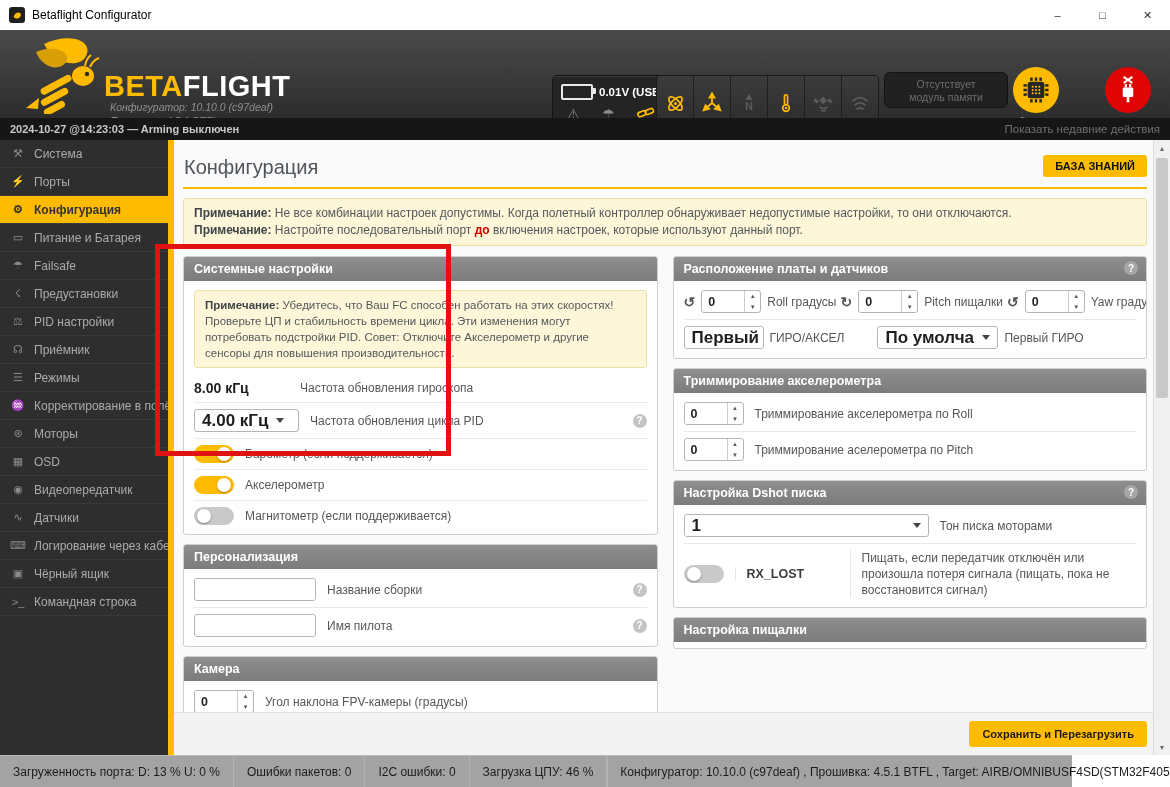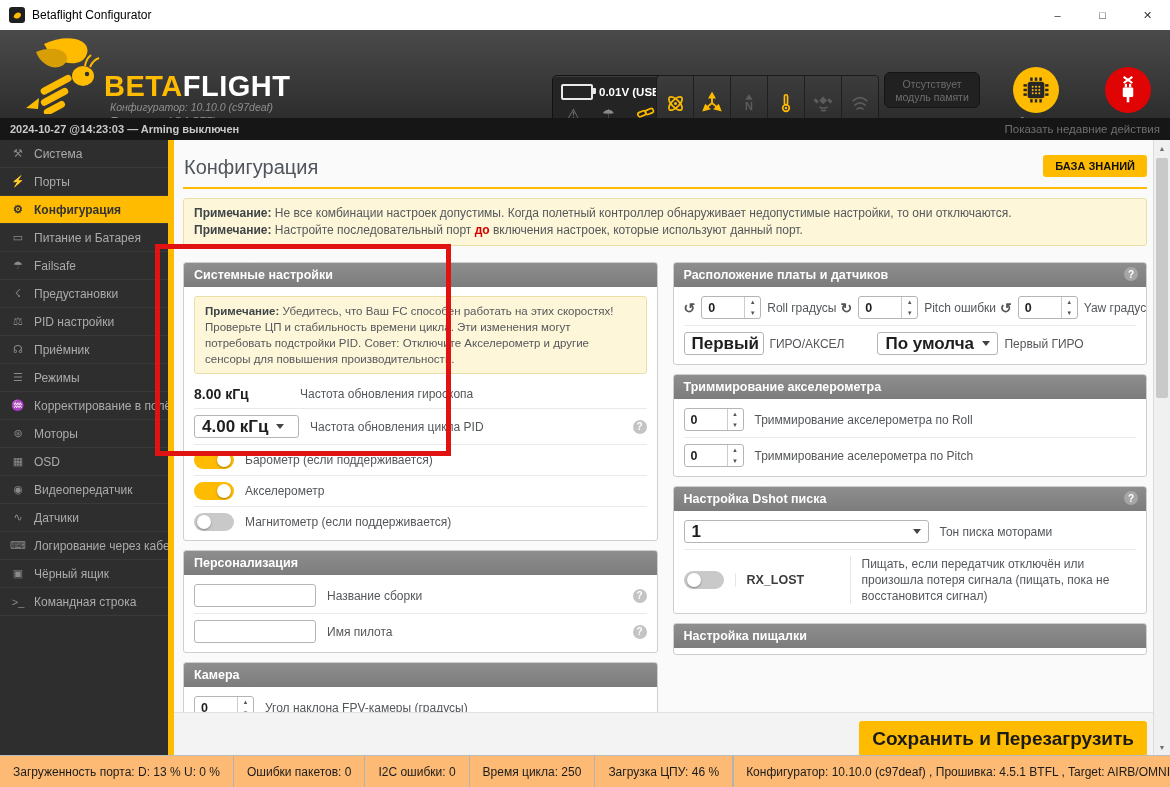--- a/index.html
+++ b/index.html
@@ -24,21 +24,21 @@
   .bat-v{color:#fff;font-size:11.5px;font-weight:bold;white-space:nowrap}
   .bat-icons{display:flex;justify-content:space-between;padding:2px 14px 0}
   .gray-glyph{color:#8a8a8a;font-size:14px;line-height:16px}
   .sensor-bar{position:absolute;left:656px;top:45px;display:flex;height:58px;border:1px solid #1c1c1c;border-radius:4px}
   .sensor{width:36px;border-right:1px solid #1f1f1f;background:linear-gradient(180deg,#3c3c3c,#2a2a2a);display:flex;flex-direction:column;align-items:center;justify-content:flex-end;padding-bottom:4px;overflow:hidden}
   .sensor:last-child{border-right:none;border-radius:0 4px 4px 0}
   .sensor:first-child{border-radius:4px 0 0 4px}
   .sensor .icn{height:32px;display:flex;align-items:center}
   .sensor .lbl{font-size:9.5px;color:#656565;white-space:nowrap}
   .sensor.active .lbl{color:#ffbb00}
-  .memory-btn{position:absolute;left:884px;top:42px;width:96px;height:36px;background:#212121;border:1px solid #141414;border-radius:6px;color:#6d6d6d;font-size:10.5px;text-align:center;line-height:13px;padding-top:5px;box-sizing:border-box}
+  .memory-btn{position:absolute;left:884px;top:42px;width:124px;height:36px;background:#212121;border:1px solid #141414;border-radius:6px;color:#6d6d6d;font-size:10.5px;text-align:center;line-height:13px;padding-top:5px;box-sizing:border-box}
   .expert{position:absolute;left:886px;top:87px;display:flex;gap:7px}
   .mini-toggle{width:30px;height:14px;border-radius:7px;background:#ffbb00;position:relative;margin-top:3px;flex:none}
   .mini-toggle::after{content:"";width:11px;height:11px;border-radius:50%;background:#fff;position:absolute;top:1.5px;right:2px}
   .expert-label{font-size:11px;color:#d8d8d8;width:108px;text-align:center;line-height:13px}
   .hbtn{position:absolute;top:37px;width:96px;text-align:center}
   .hbtn .circle{width:46px;height:46px;border-radius:50%;margin:0 auto;display:flex;align-items:center;justify-content:center}
   .hbtn .lab{margin-top:3px;font-size:11px;font-weight:bold;color:#fff;line-height:13px}
   .fw{left:988px}.fw .circle{background:#ffbb00}
   .dc{left:1080px}.dc .circle{background:#e00404}
   
@@ -50,21 +50,21 @@
   .side-item{height:27px;display:flex;align-items:center;padding-left:10px;border-bottom:1px solid #3a3a3a;color:#ababab;font-size:12px;gap:8px;cursor:pointer;white-space:nowrap;overflow:hidden}
   .side-item .g{width:16px;text-align:center;color:#8a8a8a;font-size:11px;flex:none}
   .side-item.active{background:#ffbb00;color:#333;font-weight:bold}
   .side-item.active .g{color:#333}
   
   .main{position:absolute;left:174px;top:140px;width:979px;height:572px;background:#fafafa;overflow:hidden;box-sizing:border-box;padding:10px 6px 0 9px}
   .title-row{position:relative;border-bottom:2px solid #ffbb00;margin-bottom:9px}
   .page-title{font-size:20px;color:#4f555b;padding:6px 0 8px 1px}
   .kb-btn{position:absolute;right:0;top:5px;background:#ffbb00;color:#111;font-size:11px;font-weight:bold;padding:5px 12px;border-radius:3px;cursor:pointer}
   .note-box{background:#fdf6d8;border:1px solid #ebdfa8;border-radius:3px;padding:6px 10px;font-size:12px;color:#55585c;line-height:17px}
-  .top-notes{margin-bottom:16px}
+  .top-notes{margin-bottom:10px}
   .note-label{font-weight:bold;color:#3f4449}
   .note-em{color:#d40000;font-weight:bold}
   .cols{display:flex;gap:15px}
   .col{flex:1;min-width:0}
   .panel{background:#fff;border:1px solid #cfcfcf;border-radius:3px;margin-bottom:9px;overflow:hidden}
   .panel-h{background:linear-gradient(180deg,#8e8e8e,#7c7c7c);color:#fff;font-size:12.5px;font-weight:bold;padding:5px 10px;position:relative}
   .panel-h .help{position:absolute;right:8px;top:4px;background:#a6a6a6}
   .help{width:14px;height:14px;border-radius:50%;background:#c4c4c4;color:#fff;font-size:10px;font-weight:bold;display:inline-flex;align-items:center;justify-content:center;flex:none;cursor:pointer}
   .help::after{content:"?"}
   .panel-b{padding:3px 10px}
@@ -90,22 +90,22 @@
   .frow{display:flex;align-items:center;padding:6px 0;border-bottom:1px solid #e9e9e9;font-size:12px;color:#54575a}
   .frow:last-child{border-bottom:none}
   .feat-name{font-weight:bold;color:#3c3c3c;font-size:12.5px;border-left:1px solid #e6e6e6;padding-left:11px;margin-left:11px;flex:none}
   .nw92{width:92px}
   .feat-desc{font-size:12px;color:#54575a;line-height:16px;border-left:1px solid #e6e6e6;padding-left:11px;margin-left:11px}
   .rot{font-size:14px;color:#555;font-weight:bold;flex:none}
   .bgroup{display:inline-flex;align-items:center;gap:6px;white-space:nowrap}
   .board-r1{justify-content:space-between;gap:4px}
   
   .savebar{position:absolute;left:174px;top:712px;width:979px;height:43px;background:#f3f3f3;border-top:1px solid #e0e0e0;box-sizing:border-box}
-  .save-btn{position:absolute;right:6px;top:8px;background:#ffbb00;border-radius:3px;padding:7px 13px;font-size:19px;font-weight:bold;color:#1a1a1a;cursor:pointer}
-  .statusbar{position:absolute;left:0;top:755px;width:1170px;height:32px;background:#fdba74;border-top:1px solid #bcbcbc;display:flex;align-items:stretch;font-size:12px;color:#1c1c1c;box-sizing:border-box}
+  .save-btn{position:absolute;right:6px;top:8px;background:#ffbb00;border-radius:3px;padding:7px 13px;font-size:11px;font-weight:bold;color:#1a1a1a;cursor:pointer}
+  .statusbar{position:absolute;left:0;top:755px;width:1072px;height:32px;background:#a3a3a3;border-top:1px solid #bcbcbc;display:flex;align-items:stretch;font-size:12px;color:#1c1c1c;box-sizing:border-box}
   .seg{display:flex;align-items:center;padding:0 13px;border-right:1px solid #b2b2b2;white-space:nowrap}
   .seg-right{margin-left:auto;display:flex;align-items:center;border-left:1px solid #b2b2b2;padding:0 12px;white-space:nowrap}
   .scrollbar{position:absolute;left:1153px;top:140px;width:17px;height:615px;background:#f0f0f0;border-left:1px solid #dcdcdc;box-sizing:border-box}
   .sb-btn{height:16px;display:flex;align-items:center;justify-content:center;font-size:7px;color:#6f6f6f;cursor:pointer}
   .sb-down{position:absolute;bottom:0;left:0;right:0}
   .sb-thumb{position:absolute;left:2px;right:2px;top:18px;height:240px;background:#c9c9c9;border-radius:2px;cursor:grab}
   
   .red-annot{position:absolute;left:155px;top:244px;width:286px;height:202px;border:5px solid #e01212;z-index:60;pointer-events:none}
 </style>
 </head>
@@ -482,21 +482,21 @@
             </span>
             <span class="bgroup">
               <span class="rot">↻</span>
               <span class="num">
                   <span class="v">0</span>
                   <span class="stp">
                     <i class="up"></i>
                     <i class="dn"></i>
                   </span>
                 </span>
-              <span>Pitch ошибки</span>
+              <span>Pitch пищалки</span>
             </span>
             <span class="bgroup">
               <span class="rot">↺</span>
               <span class="num">
                   <span class="v">0</span>
                   <span class="stp">
                     <i class="up"></i>
                     <i class="dn"></i>
                   </span>
                 </span>
@@ -576,21 +576,20 @@
 </div>
 
 <div class="savebar">
   <span class="save-btn">Сохранить и Перезагрузить</span>
 </div>
 
 <div class="statusbar">
   <span class="seg">Загруженность порта: D: 13 % U: 0 %</span>
   <span class="seg">Ошибки пакетов: 0</span>
   <span class="seg">I2C ошибки: 0</span>
-  <span class="seg">Время цикла: 250</span>
   <span class="seg">Загрузка ЦПУ: 46 %</span>
   <span class="seg-right">Конфигуратор: 10.10.0 (c97deaf) , Прошивка: 4.5.1 BTFL , Target: AIRB/OMNIBUSF4SD(STM32F405)</span>
 </div>
 
 <div class="scrollbar">
   <div class="sb-btn">▲</div>
   <div class="sb-thumb"></div>
   <div class="sb-btn sb-down">▼</div>
 </div>
 

